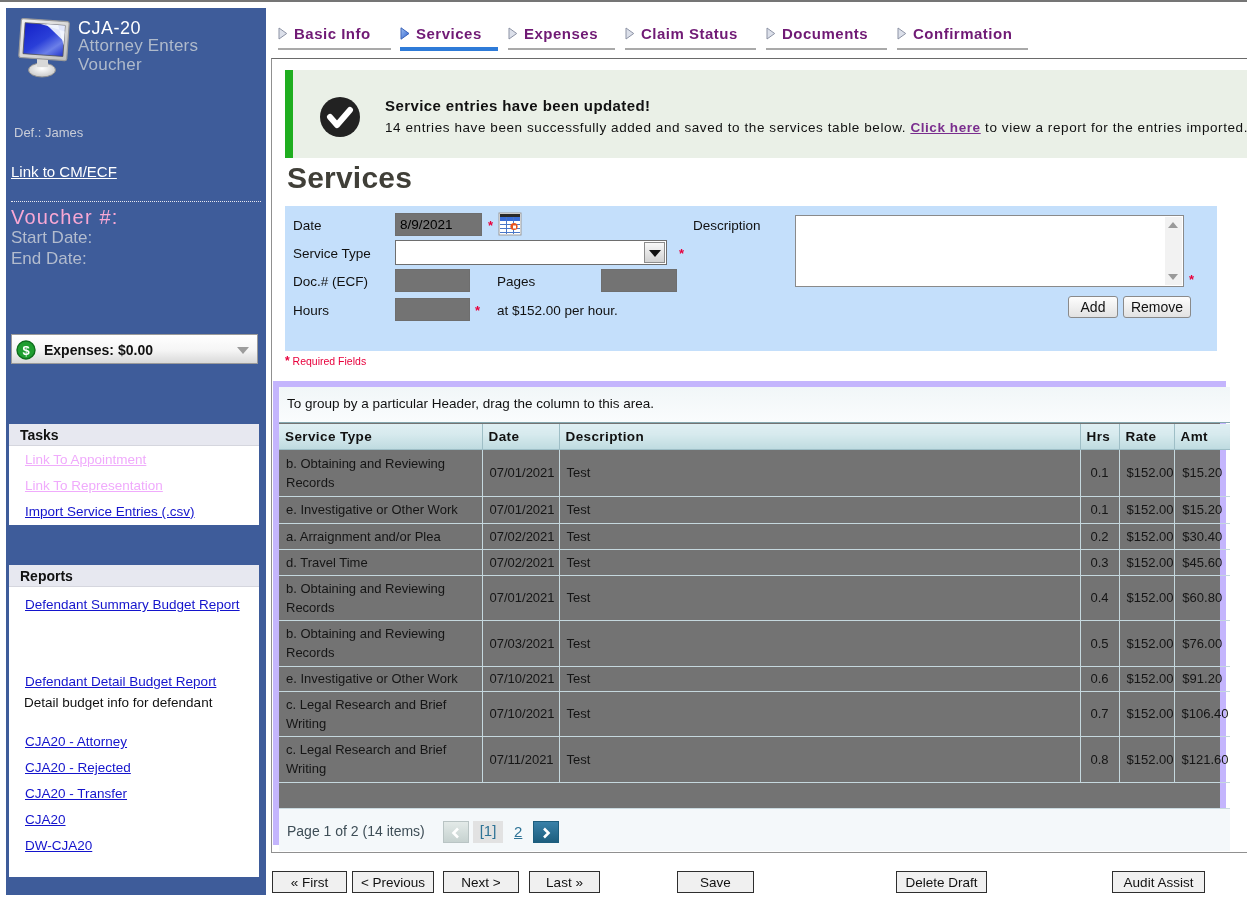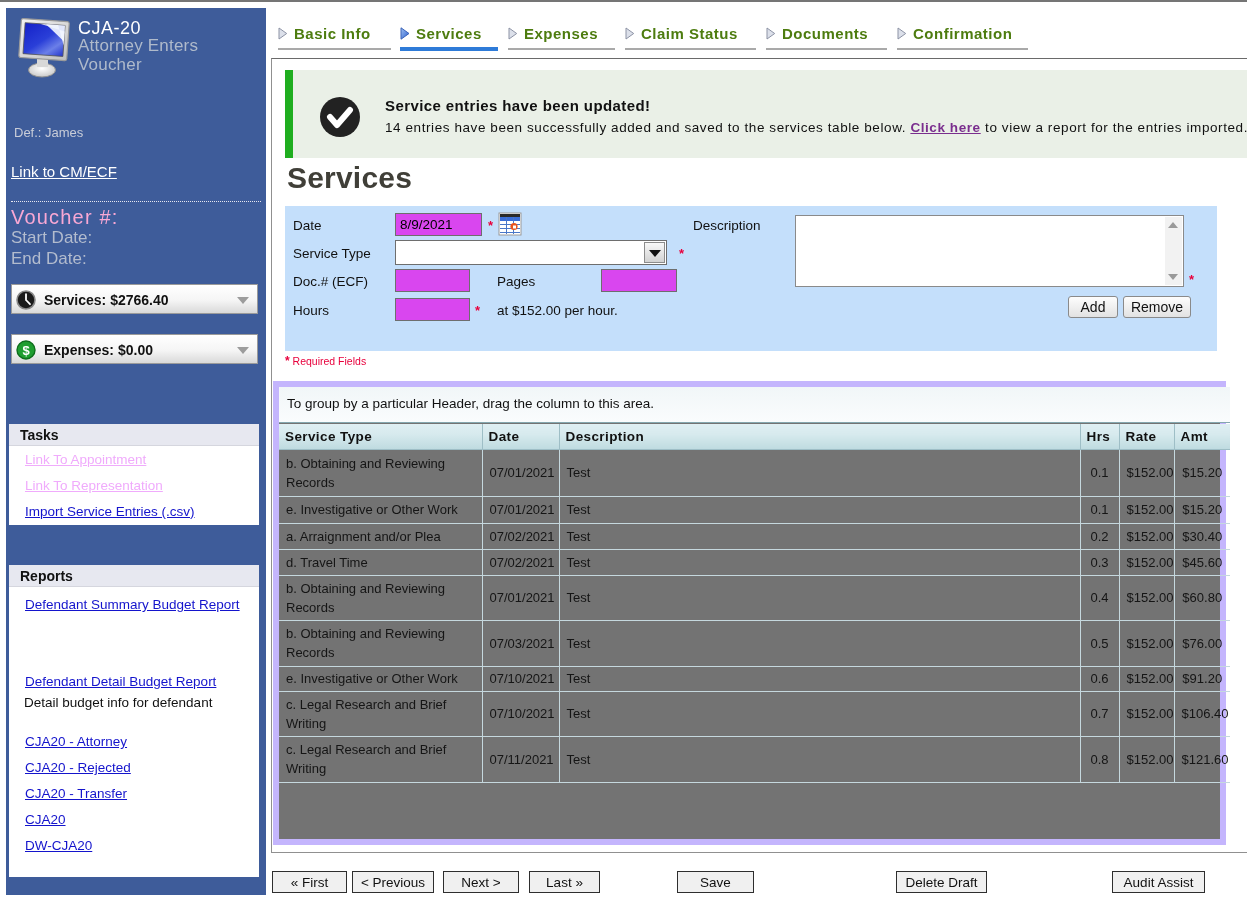--- a/index.html
+++ b/index.html
@@ -27,41 +27,41 @@
 .panel .hdr { height:22px; background:#E7E8F0; border-bottom:1px solid #D5D6DE;
   font-size:14px; font-weight:bold; color:#111; padding:3px 0 0 11px; }
 .plink { position:absolute; left:19px; font-size:13.5px; text-decoration:underline; white-space:nowrap; }
 .purple { color:#f0abfc; }
 .blue { color:#1414CC; }
 .pdesc { position:absolute; left:18px; font-size:13.5px; color:#111; line-height:16px; }
 
 
 .tab { position:absolute; top:25px; height:25px; }
 .tab .tri { position:absolute; left:0; top:2px; width:10px; height:13px; }
-.tab .lbl { position:absolute; left:16px; top:0px; font-size:15px; font-weight:bold; color:#4d7c0f; white-space:nowrap; letter-spacing:.5px; }
+.tab .lbl { position:absolute; left:16px; top:0px; font-size:15px; font-weight:bold; color:#701a75; white-space:nowrap; letter-spacing:.5px; }
 .tab .ul { position:absolute; left:0; top:23px; width:100%; height:2px; background:#A9A9A9; }
 .tab.active .ul { top:22px; height:4px; background:#2E7BD8; }
 
 
 #content { position:absolute; left:271px; top:58px; width:977px; height:795px;
   border-left:1px solid #909090; border-top:1px solid #6A6A6A; border-bottom:1px solid #909090; background:#fff; }
 
 #notify { position:absolute; left:13px; top:11px; width:963px; height:88px; background:#EAF0E7; }
 #notify .gbar { position:absolute; left:0; top:0; width:8px; height:88px; background:#1FAE1F; }
 #notify .circ { position:absolute; left:35px; top:27px; width:40px; height:40px; border-radius:50%; background:#222; }
 #notify .circ svg { position:absolute; left:0; top:0; }
 #notify .t1 { position:absolute; left:100px; top:27px; font-size:15px; font-weight:bold; color:#111; letter-spacing:.4px; }
 #notify .t2 { position:absolute; left:100px; top:50px; font-size:13.5px; color:#111; letter-spacing:.58px; white-space:nowrap; }
 #notify .t2 a { color:#7A2E8E; text-decoration:underline;font-weight:bold; }
 #h1srv { position:absolute; left:15px; top:102px; font-size:30px; font-weight:bold; color:#403F38; letter-spacing:.2px; }
 
 
 #fpanel { position:absolute; left:13px; top:147px; width:932px; height:145px; background:#C4DFFB; }
 .flab { position:absolute; font-size:13.5px; color:#111; }
-.finput { position:absolute; background:#d946ef; border:1px solid #6E6E6E; font-size:13.5px;
+.finput { position:absolute; background:#737373; border:1px solid #6E6E6E; font-size:13.5px;
   font-family:"Liberation Sans",sans-serif; padding:0 4px; }
 .rast { position:absolute; color:#E8003C; font-size:13px; font-weight:bold; }
 #fsel { position:absolute; left:110px; top:34px; width:272px; height:25px; background:#fff; border:1px solid #6E6E6E; }
 #fsel .btn { position:absolute; right:1px; top:1px; width:21px; height:21px;
   background:linear-gradient(#F8F8F8,#D2D2D2); border:1px solid #8C8C8C; }
 #fsel .btn:after { content:""; position:absolute; left:4px; top:7px; width:0; height:0;
   border-left:6px solid transparent; border-right:6px solid transparent; border-top:7px solid #111; }
 #ftext { position:absolute; left:510px; top:9px; width:389px; height:72px; background:#fff; border:1px solid #8A8A8A; }
 #ftext .sb { position:absolute; right:1px; top:1px; width:17px; height:68px; background:#F2F2F2; }
 #ftext .sb .up { position:absolute; left:3px; top:5px; width:0; height:0;
@@ -132,28 +132,20 @@
       </g>
     </svg>
   <div id="sb-title1">CJA-20</div>
   <div id="sb-title2">Attorney Enters<br>Voucher</div>
   <div id="sb-def">Def.: James</div>
   <div id="sb-cmecf">Link to CM/ECF</div>
   <div id="sb-dots"></div>
   <div id="sb-voucher">Voucher #:</div>
   <div id="sb-start">Start Date:</div>
   <div id="sb-end">End Date:</div>
-  <div class="sb-bar" style="top:276px">
-    <svg class="abs" style="left:4px;top:5px" width="20" height="20" id="clockicon">
-        <circle cx="10" cy="10" r="9" fill="#1A1A1A" stroke="#888" stroke-width="1.6"></circle>
-        <path d="M10 10 L10 4.2 M10 10 L14 14.2" stroke="#fff" stroke-width="1.8" fill="none" stroke-linecap="round"></path>
-      </svg>
-    <div class="txt">Services: $2766.40</div>
-      <div class="arr"></div>
-  </div>
   <div class="sb-bar" style="top:326px">
     <svg class="abs" style="left:4px;top:5px" width="20" height="20" id="dollaricon">
         <circle cx="10" cy="10" r="9" fill="#1F9E30" stroke="#0E6E1C" stroke-width="1.4"></circle>
         <text x="10" y="14.5" font-size="13" font-weight="bold" fill="#fff" text-anchor="middle" font-family="Liberation Sans">$</text>
       </svg>
     <div class="txt">Expenses: $0.00</div>
       <div class="arr"></div>
   </div>
   <div class="panel" style="top:416px; height:101px;">
     <div class="hdr">Tasks</div>
@@ -367,20 +359,35 @@
       <tr style="height:46px">
             <td>c. Legal Research and Brief<br>Writing</td>
             <td class="dt">07/11/2021</td>
             <td>Test</td>
             <td class="tr">0.8</td>
             <td class="tr">$152.00</td>
             <td class="tr">$121.60</td>
           </tr>
     </tbody>
       </table>
+    <div id="pager">
+      <div class="ptxt">Page 1 of 2 (14 items)</div>
+      <div class="pbtn" id="pprev">
+          <svg width="10" height="12" viewBox="0 0 10 12">
+            <path d="M7 1.5 L2.5 6 L7 10.5" fill="none" stroke="#FFFFFF" stroke-width="2.6"></path>
+          </svg>
+        </div>
+      <div id="pcur">[1]</div>
+      <div id="p2">2</div>
+      <div class="pbtn" id="pnext">
+          <svg width="10" height="12" viewBox="0 0 10 12">
+            <path d="M3 1.5 L7.5 6 L3 10.5" fill="none" stroke="#FFFFFF" stroke-width="2.6"></path>
+          </svg>
+        </div>
+    </div>
   </div>
 </div>
 
 <div class="bbtn" style="left:272px;width:75px">« First</div>
 <div class="bbtn" style="left:352px;width:82px">&lt; Previous</div>
 <div class="bbtn" style="left:443px;width:76px">Next &gt;</div>
 <div class="bbtn" style="left:529px;width:71px">Last »</div>
 <div class="bbtn" style="left:677px;width:77px">Save</div>
 <div class="bbtn" style="left:896px;width:91px">Delete Draft</div>
 <div class="bbtn" style="left:1112px;width:93px">Audit Assist</div>

